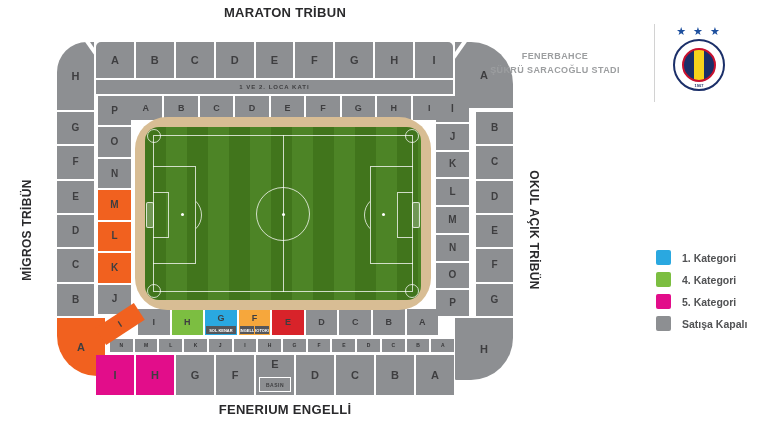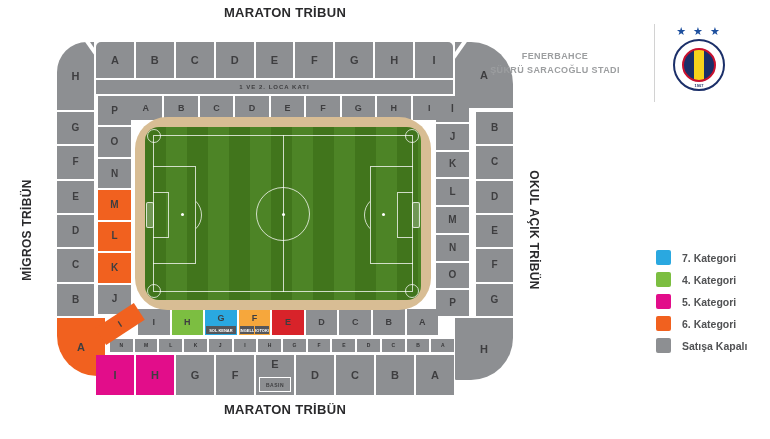--- a/index.html
+++ b/index.html
@@ -106,21 +106,21 @@
   .legend-row{display:flex;align-items:center;margin-bottom:7px;}
   .legend-swatch{width:15px;height:15px;border-radius:2px;flex:0 0 15px;}
   .legend-label{margin-left:11px;font-size:10.5px;font-weight:700;color:#515254;white-space:nowrap;}
 </style>
 </head>
 <body>
 
 <div id="canvas">
 
   <div class="trib-title title-top">MARATON TRİBUN</div>
-  <div class="trib-title title-bottom">MARATON TRİBÜN</div>
+  <div class="trib-title title-bottom">FENERIUM ENGELLİ</div>
   <div class="trib-title title-left">MİGROS TRİBÜN</div>
   <div class="trib-title title-right">OKUL AÇIK TRİBÜN</div>
 
   <div class="corner corner-tl">
     <span class="cl">H</span>
   </div>
   <div class="corner corner-tr">
     <span class="cl">A</span>
   </div>
   <div class="corner corner-bl">
@@ -439,33 +439,29 @@
     <div class="crest-stars">★ ★ ★</div>
     <div class="crest-circle">
       <div class="crest-inner"></div>
       <div class="crest-year">1907</div>
     </div>
   </div>
 
   <div class="legend">
       <div class="legend-row">
         <div class="legend-swatch" style="background: var(--cat3);"></div>
-        <span class="legend-label">7. Kategori</span>
+        <span class="legend-label">1. Kategori</span>
       </div>
       <div class="legend-row">
         <div class="legend-swatch" style="background: var(--cat4);"></div>
         <span class="legend-label">4. Kategori</span>
       </div>
       <div class="legend-row">
         <div class="legend-swatch" style="background: var(--cat5);"></div>
         <span class="legend-label">5. Kategori</span>
       </div>
       <div class="legend-row">
-        <div class="legend-swatch" style="background: var(--cat6);"></div>
-        <span class="legend-label">6. Kategori</span>
-      </div>
-      <div class="legend-row">
         <div class="legend-swatch" style="background: var(--closed);"></div>
         <span class="legend-label">Satışa Kapalı</span>
       </div>
     </div>
 
 </div>
 
 </body></html>

